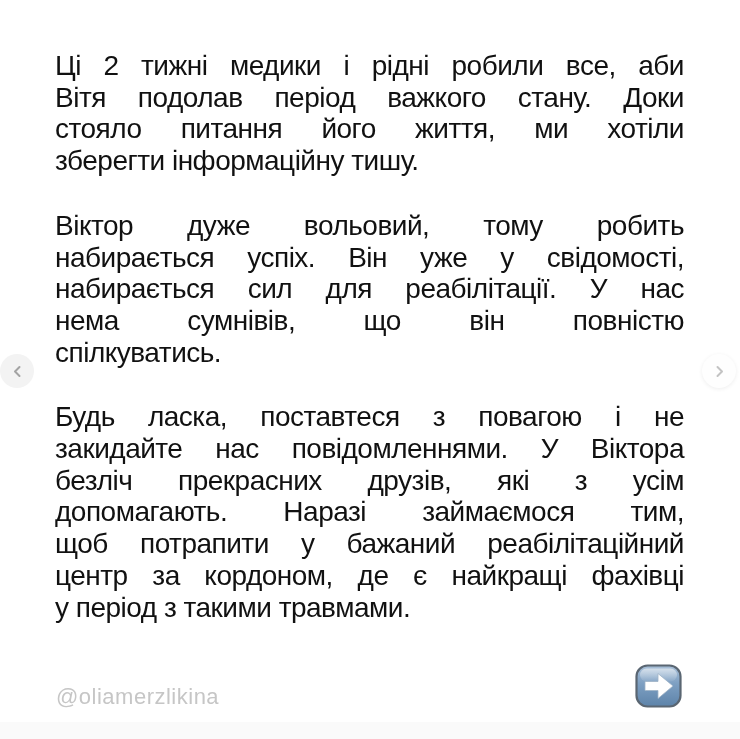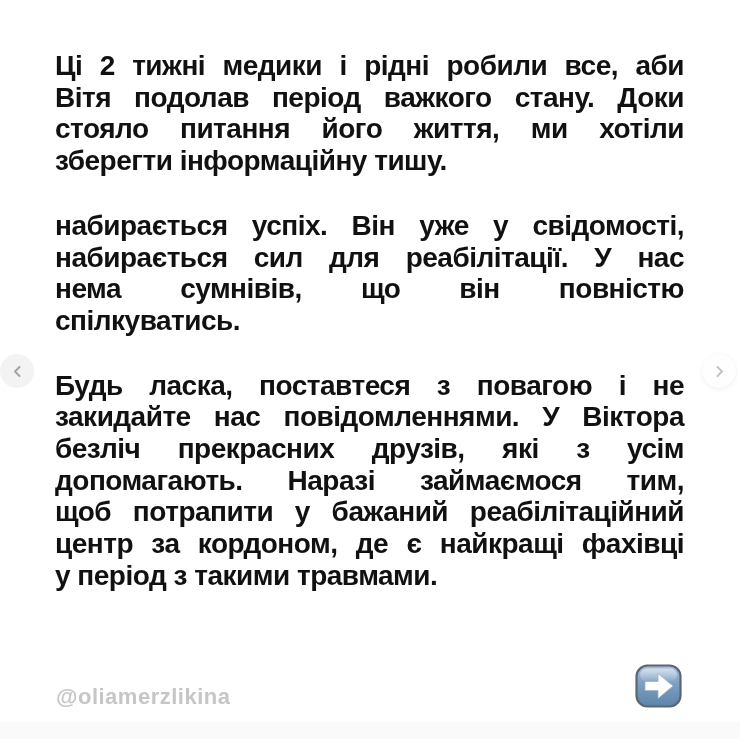--- a/index.html
+++ b/index.html
@@ -18,40 +18,40 @@
   }
   .slide {
     position: relative;
     width: 740px; height: 739px;
     background: var(--bg-color);
   }
   .textblock {
     position: absolute;
     left: 55px; right: 56px; top: 50px;
     color: var(--text-color);
-    font-weight: bold;
+    font-weight: normal;
     font-size: 28px;
     line-height: 31.7px;
     letter-spacing: -0.5px;
   }
   .para { margin: 0 0 33px 0; }
   .para:last-child { margin-bottom: 8px; }
   .line {
     text-align: justify;
     text-align-last: justify;
     white-space: normal;
   }
   .line.last {
     text-align-last: left;
   }
   .watermark {
     position: absolute;
     left: 56px; top: 684px;
     font-size: 22px;
-    font-weight: bold;
+    font-weight: normal;
     color: var(--watermark-color);
     letter-spacing: 0.5px;
   }
   .nav-circle {
     position: absolute;
     width: 34px; height: 34px;
     border-radius: 50%;
     display: flex;
     align-items: center;
     justify-content: center;
@@ -87,20 +87,21 @@
 <div class="slide">
 
   <div class="textblock">
       <div class="para">
         <div class="line">Ці 2 тижні медики і рідні робили все, аби</div>
         <div class="line">Вітя подолав період важкого стану. Доки</div>
         <div class="line">стояло питання його життя, ми хотіли</div>
         <div class="line last">зберегти інформаційну тишу.</div>
       </div>
       <div class="para">
+        <div class="line">Віктор дуже вольовий, тому робить</div>
         <div class="line">набирається успіх. Він уже у свідомості,</div>
         <div class="line">набирається сил для реабілітації. У нас</div>
         <div class="line">нема сумнівів, що він повністю</div>
         <div class="line last">спілкуватись.</div>
       </div>
       <div class="para">
         <div class="line">Будь ласка, поставтеся з повагою і не</div>
         <div class="line">закидайте нас повідомленнями. У Віктора</div>
         <div class="line">безліч прекрасних друзів, які з усім</div>
         <div class="line">допомагають. Наразі займаємося тим,</div>

